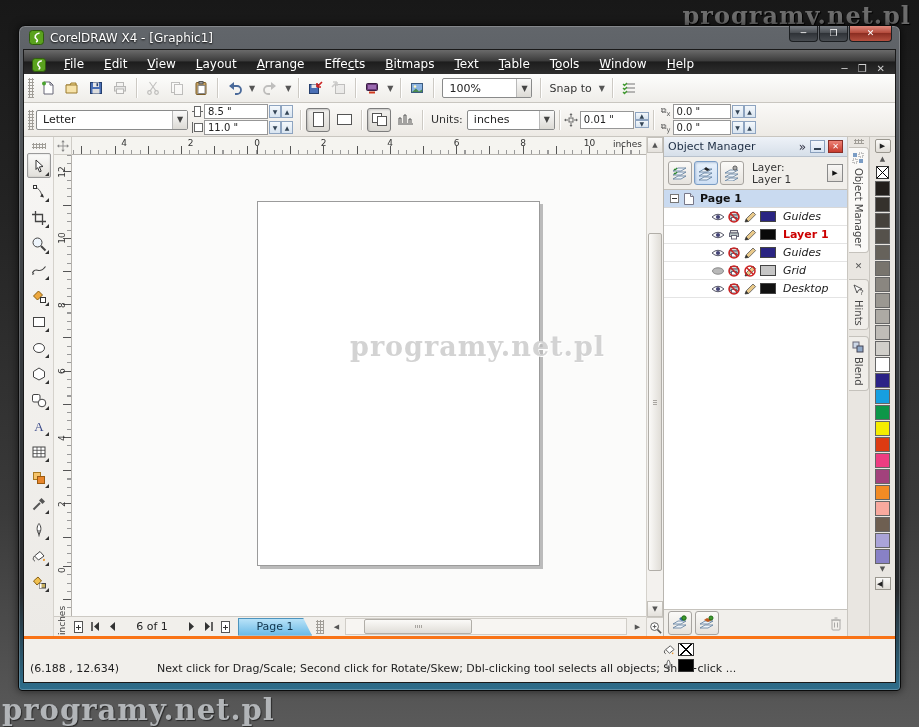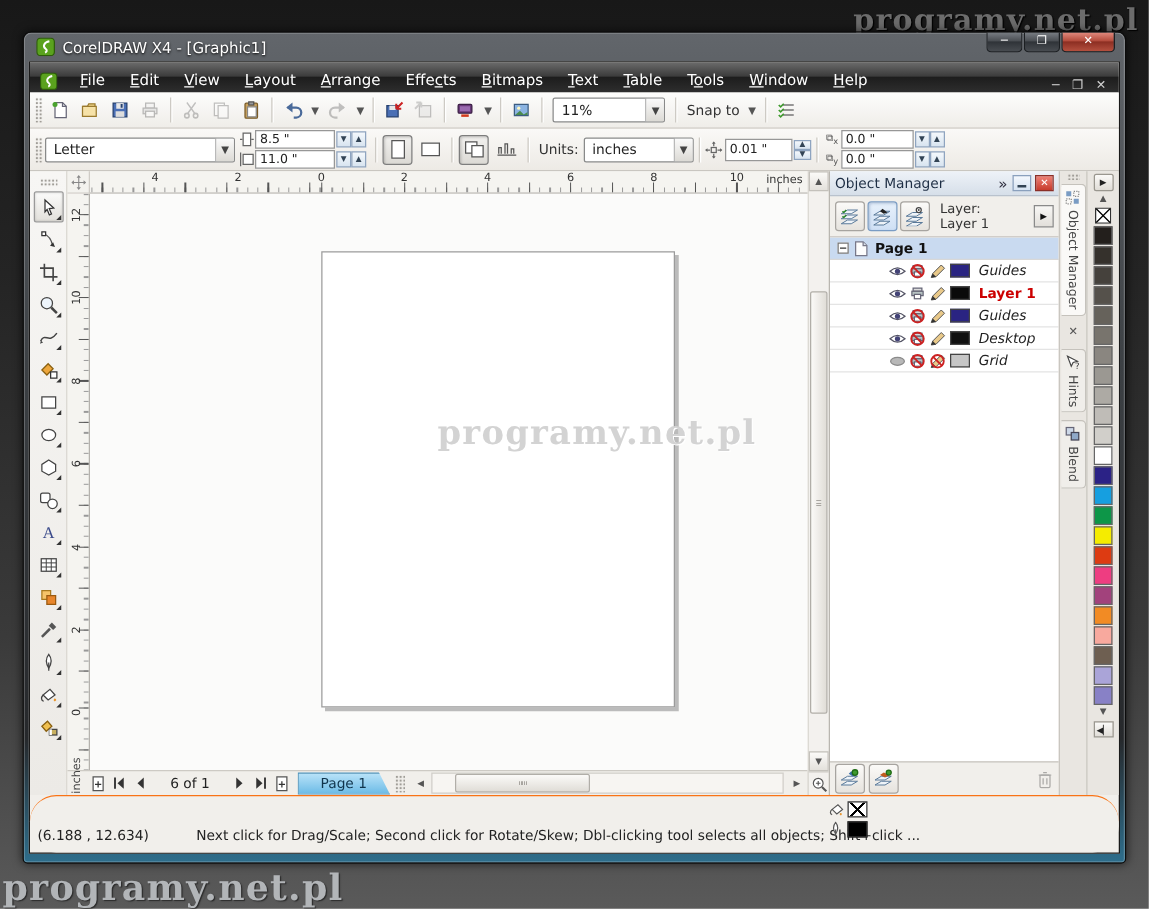--- a/index.html
+++ b/index.html
@@ -152,21 +152,21 @@
 
   
   .palette { width:26px; background:#e9e6e1; border-left:1px solid #c9c6c0; display:flex; flex-direction:column; align-items:center; padding-top:2px; flex:0 0 auto; }
   .pal-fly { width:16px; height:14px; border:1px solid #9a978f; border-radius:2px; background:linear-gradient(180deg,#fbfaf8,#e0ddd7); font-size:7px; display:flex; align-items:center; justify-content:center; margin-bottom:2px; }
   .pal-arr { font-size:7px; color:#555; height:10px; }
   .swatches { display:flex; flex-direction:column; }
   .swatch { width:15px; height:15px; border:1px solid #666; margin-bottom:1px; }
   .pal-expand { width:16px; height:13px; border:1px solid #9a978f; background:linear-gradient(180deg,#fbfaf8,#e0ddd7); font-size:7px; display:flex; align-items:center; justify-content:center; margin-top:2px; }
 
   
-  .statusbar { height:46px; background:#f1efeb; border-top:1px solid #f97316; position:relative; flex:0 0 auto;border-radius:21px; }
+  .statusbar { height:46px; background:#f1efeb; border-top:3px solid #f97316; position:relative; flex:0 0 auto; }
   .sb-coords { position:absolute; left:6px; bottom:7px; font-size:11px; color:#222; }
   .sb-msg { position:absolute; left:133px; bottom:7px; font-size:11px; color:#222; white-space:nowrap; }
   .sb-ind { position:absolute; left:638px; top:4px; display:flex; flex-direction:column; gap:3px; }
   .sb-row { display:flex; align-items:center; gap:3px; }
   .sb-sw { width:16px; height:13px; border:1px solid #333; background:#fff; position:relative; }
   .sb-sw.none { background:
       linear-gradient(45deg,transparent 44%,#000 45%,#000 55%,transparent 56%),
       linear-gradient(-45deg,transparent 44%,#000 45%,#000 55%,transparent 56%),#fff; }
   .sb-sw.black { background:#000; }
   svg { display:block; }
@@ -317,21 +317,21 @@
           <span class="tbtn">
             <svg width="16" height="16" viewBox="0 0 16 16">
               <rect x="2.5" y="3.5" width="11" height="9" fill="#8cb4e2" stroke="#3c5c80"></rect>
               <circle cx="6" cy="6.5" r="1.3" fill="#fff8c0"></circle>
               <path d="M3 12l4-3.5 3 3 3-2v2.5H3z" fill="#4a8a4e"></path>
             </svg>
           </span>
           <span class="tb-sep"></span>
         </span>
       <span class="combo" style="width:90px;margin:0 4px;">
-        <span class="cval">11%</span>
+        <span class="cval">100%</span>
         <span class="carr">▼</span>
       </span>
       <span class="tb-sep"></span>
       <span class="lblsm">Snap to</span>
       <span class="drop">▼</span>
       <span class="tb-sep"></span>
       <span class="tbtn">
         <svg width="16" height="16" viewBox="0 0 16 16">
             <path d="M5 4h9M5 8h9M5 12h9" stroke="#777" stroke-width="1.2"></path>
             <path d="M2 4l1.5 1.5L6 3M2 8l1.5 1.5L6 7M2 12l1.5 1.5L6 11" stroke="#3f9a2e" stroke-width="1.3" fill="none"></path>
@@ -774,67 +774,67 @@
                   <path d="M2 11L3.2 7.8 10 1l2.6 2.6-6.8 6.8z" fill="#e9c98a" stroke="#555" stroke-width="0.8"></path>
                   <path d="M2 11l1.2-3.2 2.6 2.6z" fill="#333"></path>
                 </svg>
               </span>
               <span class="lsw" style="background:#2a2482"></span>
               <span class="lbl">Guides</span>
             </div>
             <div class="lrow">
               <span class="lic">
                 <svg width="14" height="12" viewBox="0 0 14 12">
-                  <path d="M1 6Q7 0.5 13 6Q7 11.5 1 6Z" fill="#fff" stroke="#556"></path>
-                  <circle cx="7" cy="6" r="2.1" fill="#447"></circle>
+                  <ellipse cx="7" cy="6" rx="5.5" ry="3.2" fill="#b8b8b8" stroke="#8a8a8a"></ellipse>
                 </svg>
               </span>
               <span class="lic">
                 <svg width="14" height="12" viewBox="0 0 14 12">
                   <rect x="3.5" y="1.5" width="7" height="2.5" fill="#ddd" stroke="#667"></rect>
                   <rect x="2.5" y="4" width="9" height="3.5" fill="#b8c4c4" stroke="#667"></rect>
                   <rect x="4.5" y="6.5" width="5" height="3.5" fill="#fff" stroke="#667"></rect>
                   <circle cx="7" cy="6" r="5" fill="none" stroke="#c22" stroke-width="1.5"></circle>
                   <line x1="3.5" y1="2.5" x2="10.5" y2="9.5" stroke="#c22" stroke-width="1.5"></line>
                 </svg>
               </span>
               <span class="lic">
                 <svg width="14" height="12" viewBox="0 0 14 12">
                   <path d="M2 11L3.2 7.8 10 1l2.6 2.6-6.8 6.8z" fill="#e9c98a" stroke="#555" stroke-width="0.8"></path>
                   <path d="M2 11l1.2-3.2 2.6 2.6z" fill="#333"></path>
-                </svg>
-              </span>
-              <span class="lsw" style="background:#111111"></span>
-              <span class="lbl">Desktop</span>
+                  <circle cx="7" cy="6" r="5" fill="none" stroke="#c22" stroke-width="1.5"></circle>
+                  <line x1="3.5" y1="2.5" x2="10.5" y2="9.5" stroke="#c22" stroke-width="1.5"></line>
+                </svg>
+              </span>
+              <span class="lsw" style="background:#c6c6c6"></span>
+              <span class="lbl">Grid</span>
             </div>
             <div class="lrow">
               <span class="lic">
                 <svg width="14" height="12" viewBox="0 0 14 12">
-                  <ellipse cx="7" cy="6" rx="5.5" ry="3.2" fill="#b8b8b8" stroke="#8a8a8a"></ellipse>
+                  <path d="M1 6Q7 0.5 13 6Q7 11.5 1 6Z" fill="#fff" stroke="#556"></path>
+                  <circle cx="7" cy="6" r="2.1" fill="#447"></circle>
                 </svg>
               </span>
               <span class="lic">
                 <svg width="14" height="12" viewBox="0 0 14 12">
                   <rect x="3.5" y="1.5" width="7" height="2.5" fill="#ddd" stroke="#667"></rect>
                   <rect x="2.5" y="4" width="9" height="3.5" fill="#b8c4c4" stroke="#667"></rect>
                   <rect x="4.5" y="6.5" width="5" height="3.5" fill="#fff" stroke="#667"></rect>
                   <circle cx="7" cy="6" r="5" fill="none" stroke="#c22" stroke-width="1.5"></circle>
                   <line x1="3.5" y1="2.5" x2="10.5" y2="9.5" stroke="#c22" stroke-width="1.5"></line>
                 </svg>
               </span>
               <span class="lic">
                 <svg width="14" height="12" viewBox="0 0 14 12">
                   <path d="M2 11L3.2 7.8 10 1l2.6 2.6-6.8 6.8z" fill="#e9c98a" stroke="#555" stroke-width="0.8"></path>
                   <path d="M2 11l1.2-3.2 2.6 2.6z" fill="#333"></path>
-                  <circle cx="7" cy="6" r="5" fill="none" stroke="#c22" stroke-width="1.5"></circle>
-                  <line x1="3.5" y1="2.5" x2="10.5" y2="9.5" stroke="#c22" stroke-width="1.5"></line>
-                </svg>
-              </span>
-              <span class="lsw" style="background:#c6c6c6"></span>
-              <span class="lbl">Grid</span>
+                </svg>
+              </span>
+              <span class="lsw" style="background:#111111"></span>
+              <span class="lbl">Desktop</span>
             </div>
           </div>
         <div class="dk-bottom">
           <span class="lyrbtn">
             <svg width="18" height="16" viewBox="0 0 18 16">
                 <path d="M2 9l5-3h8l-5 3zM2 13l5-3h8l-5 3z" fill="#eef3f8" stroke="#5a7a9a" stroke-width="0.8"></path>
                 <path d="M10 2l4 3-3 1-3-2z" fill="#3a6ea8"></path>
                 <circle cx="13" cy="3" r="2.2" fill="#3f9a2e" stroke="#1e6a14"></circle>
               </svg>
           </span>

